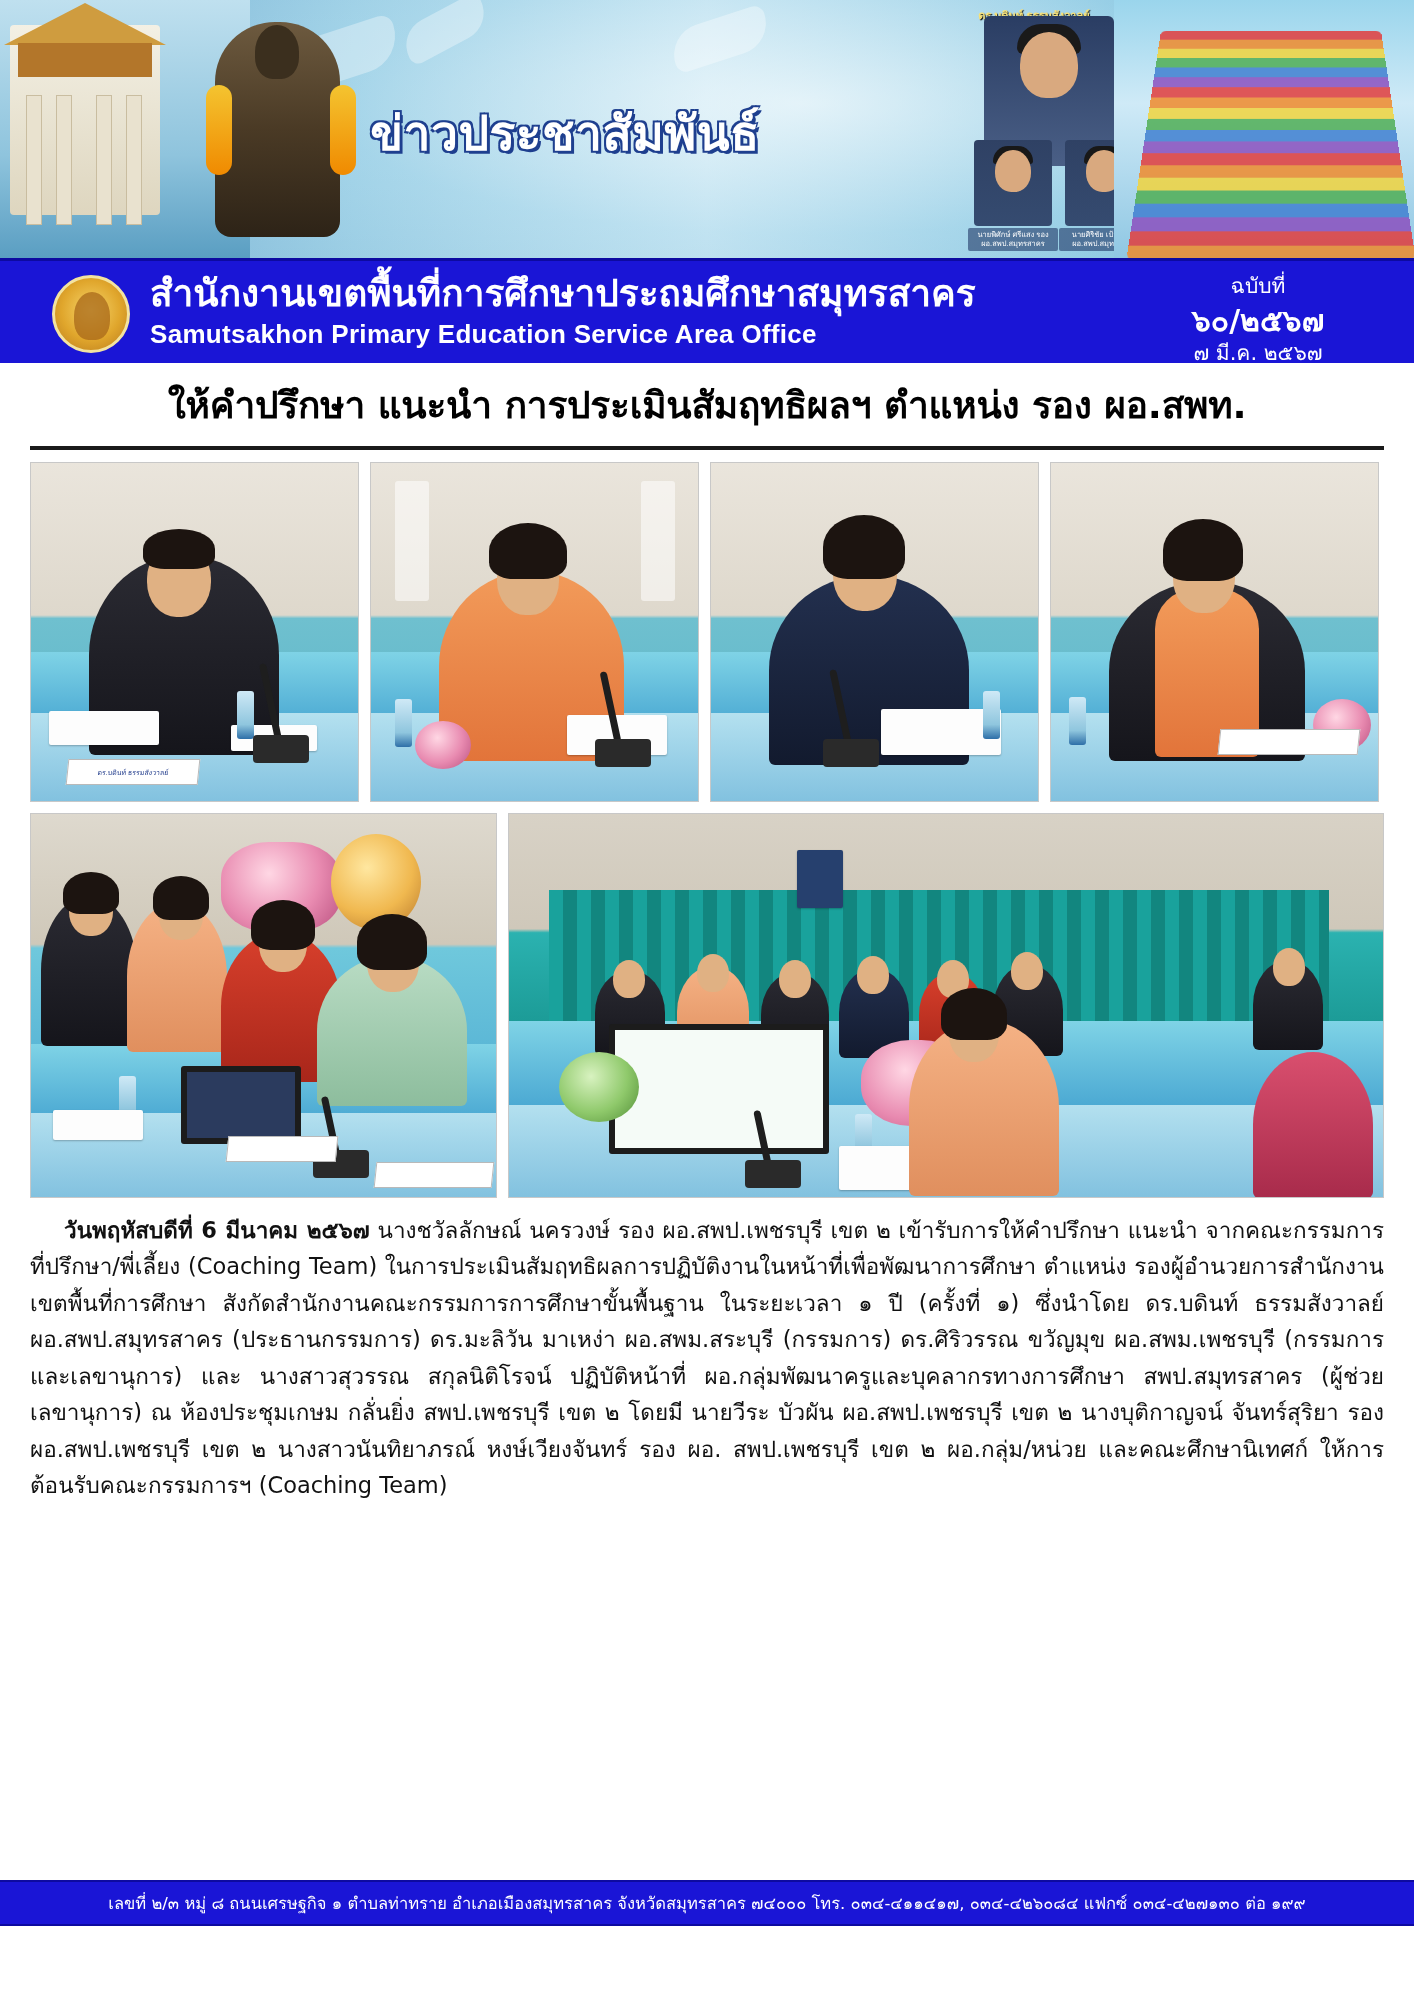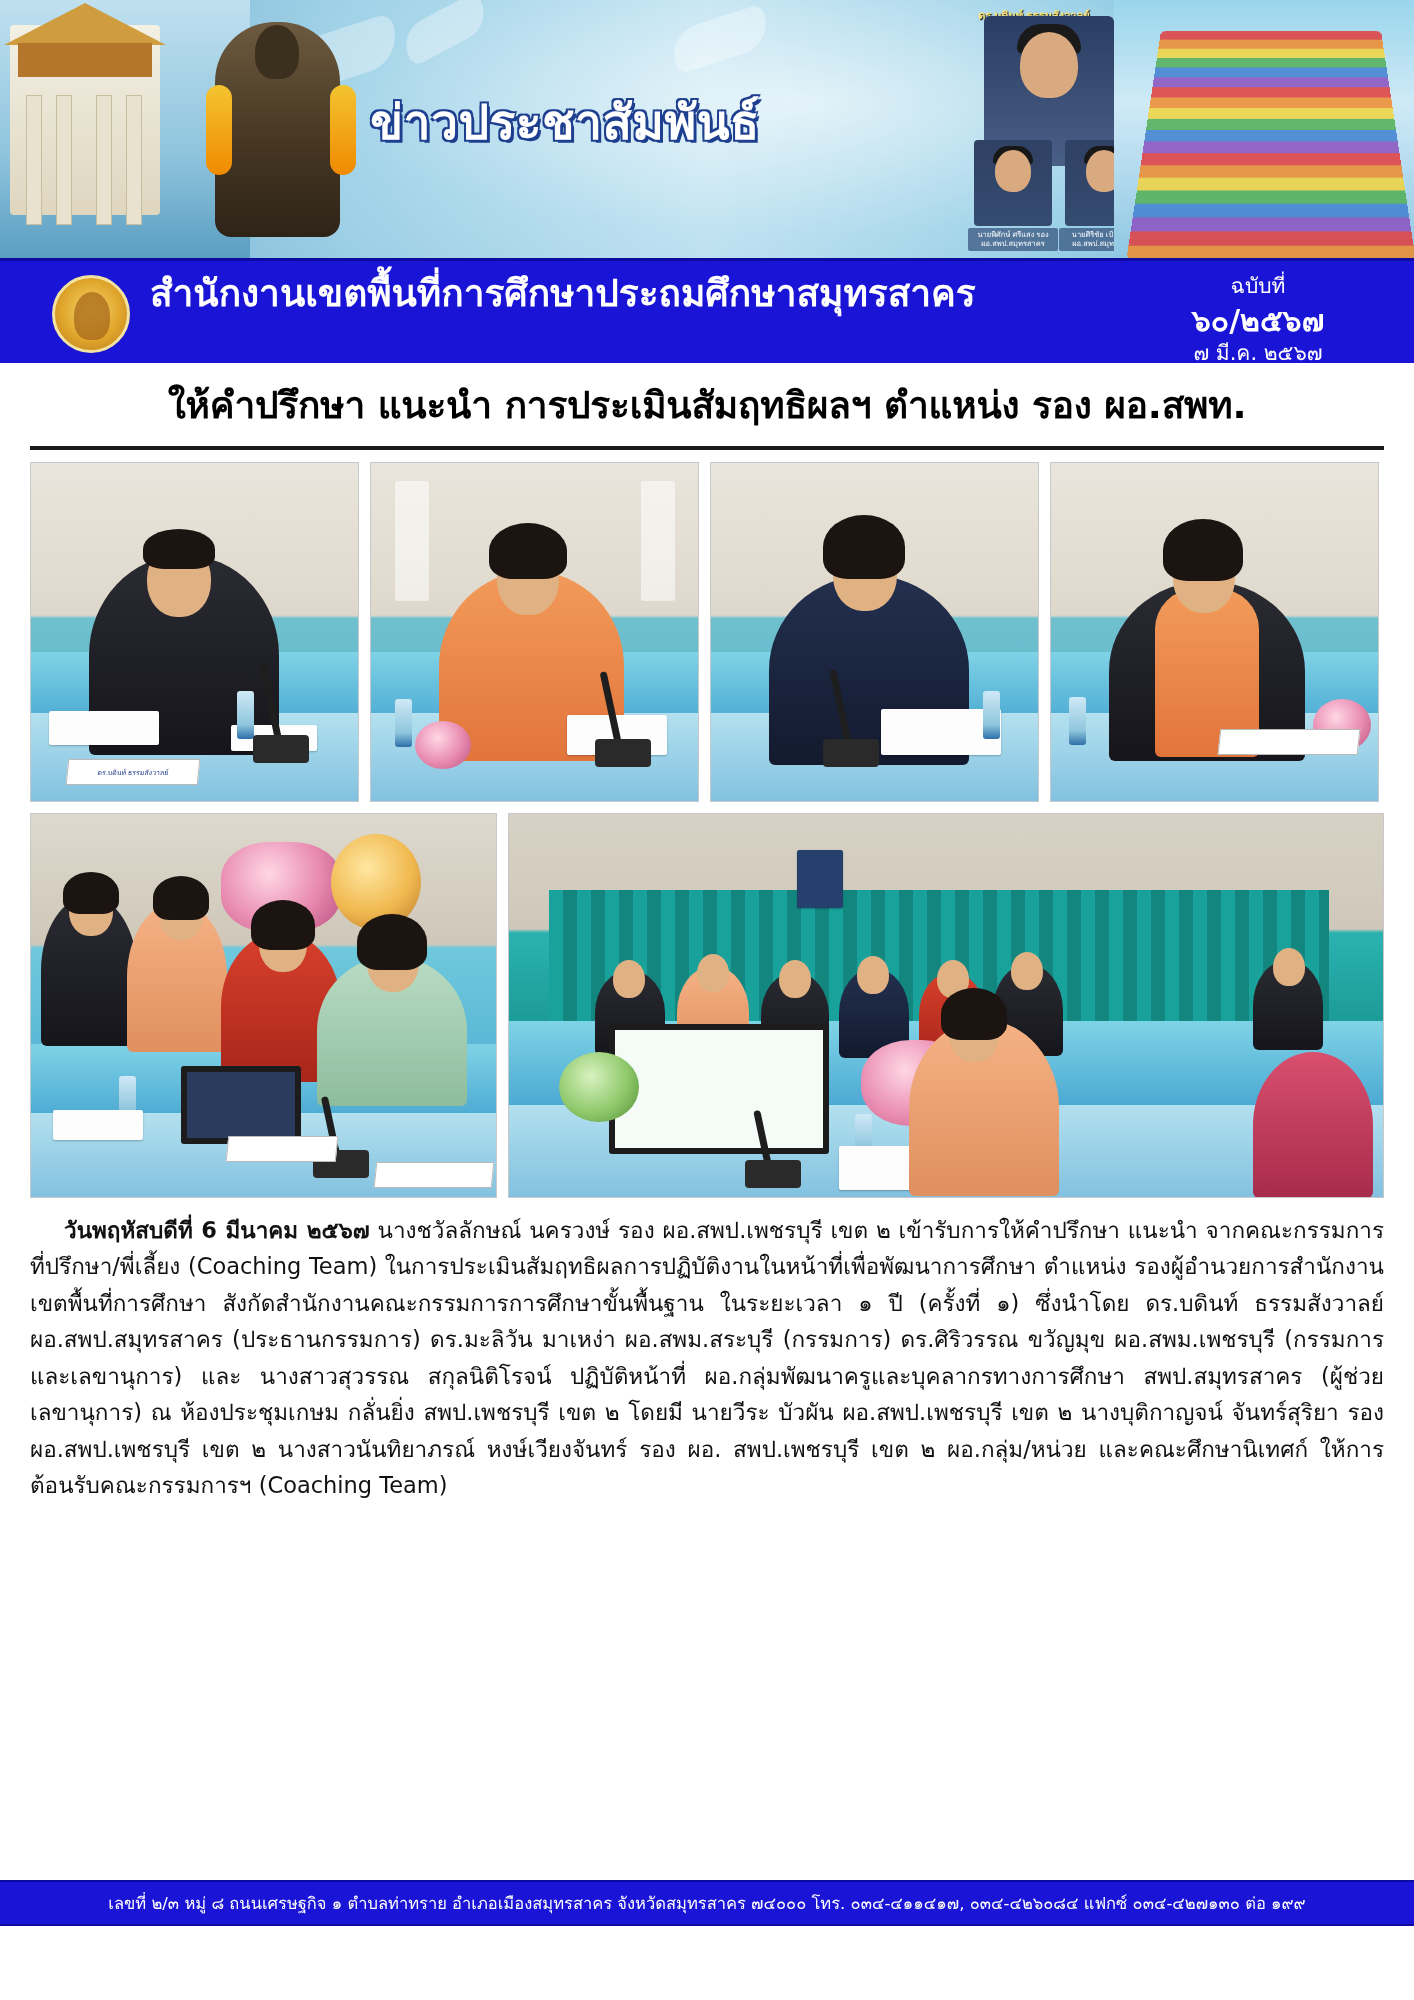--- a/index.html
+++ b/index.html
@@ -82,21 +82,21 @@
     );
     opacity: .85;
     transform: perspective(300px) rotateX(20deg);
     border-radius: 6px;
   }
   .banner-mid {
     position: absolute; left: 250px; top: 0; width: 920px; height: 258px;
     background: radial-gradient(ellipse at 60% 40%, rgba(255,255,255,.55), rgba(150,205,230,.25) 60%, rgba(90,160,200,.2));
   }
   .banner-title {
-    position: absolute; left: 330px; top: 84px; width: 470px;
+    position: absolute; left: 330px; top: 95px; width: 470px;
     text-align: center;
     font-family: "DejaVu Sans", sans-serif;
     font-size: 48px; font-weight: 700;
     color: #ffffff;
     text-shadow: 3px 3px 0 #1e3f8f, -2px -2px 0 #1e3f8f, 2px -2px 0 #1e3f8f, -2px 2px 0 #1e3f8f;
     letter-spacing: .5px;
   }
   .dolphin {
     position: absolute; width: 120px; height: 50px;
     background: rgba(255,255,255,.35); border-radius: 60px 20px 60px 20px;
@@ -368,20 +368,21 @@
 
     <div class="stairs">
       <div class="stairs-rail"></div>
     </div>
   </div>
 
   <div class="titlebar">
     <div class="seal"></div>
     <div class="org-names">
       <div class="org-th">สำนักงานเขตพื้นที่การศึกษาประถมศึกษาสมุทรสาคร</div>
+      <div class="org-en">Samutsakhon Primary Education Service Area Office</div>
     </div>
     <div class="issue">
       <div class="l1">ฉบับที่</div>
       <div class="l2">๖๐/๒๕๖๗</div>
       <div class="l3">๗ มี.ค. ๒๕๖๗</div>
     </div>
   </div>
 
   <div class="headline">ให้คำปรึกษา แนะนำ การประเมินสัมฤทธิผลฯ ตำแหน่ง รอง ผอ.สพท.</div>
   <div class="rule"></div>

